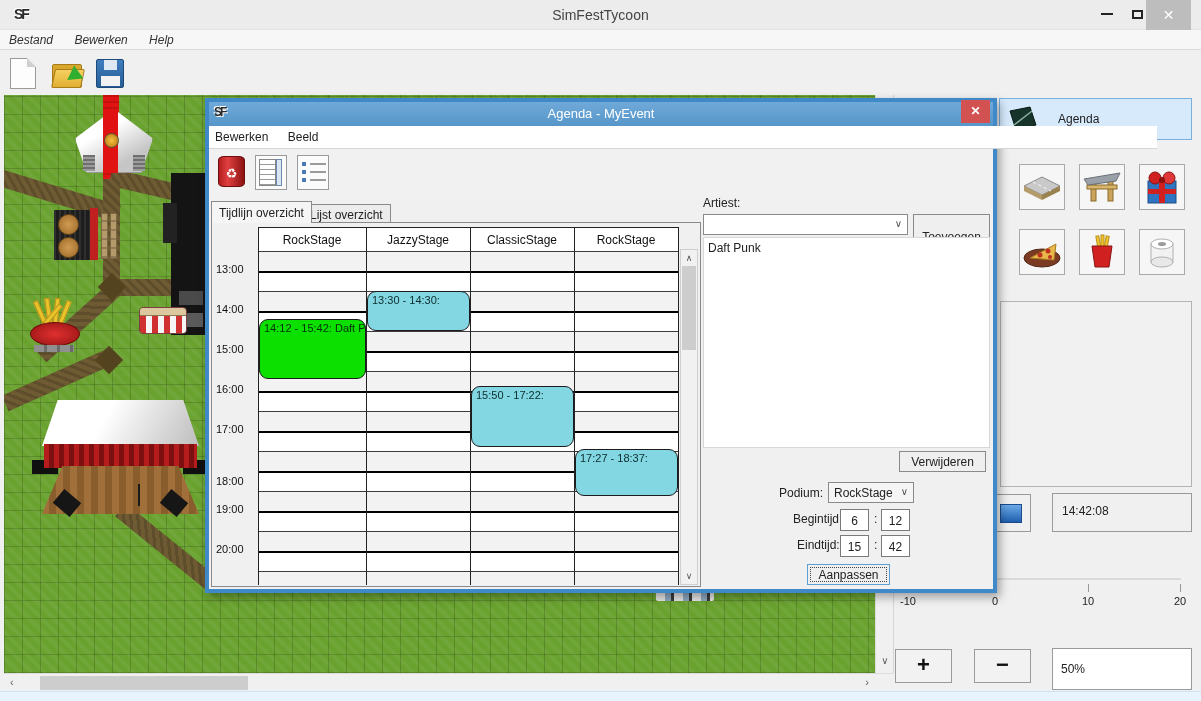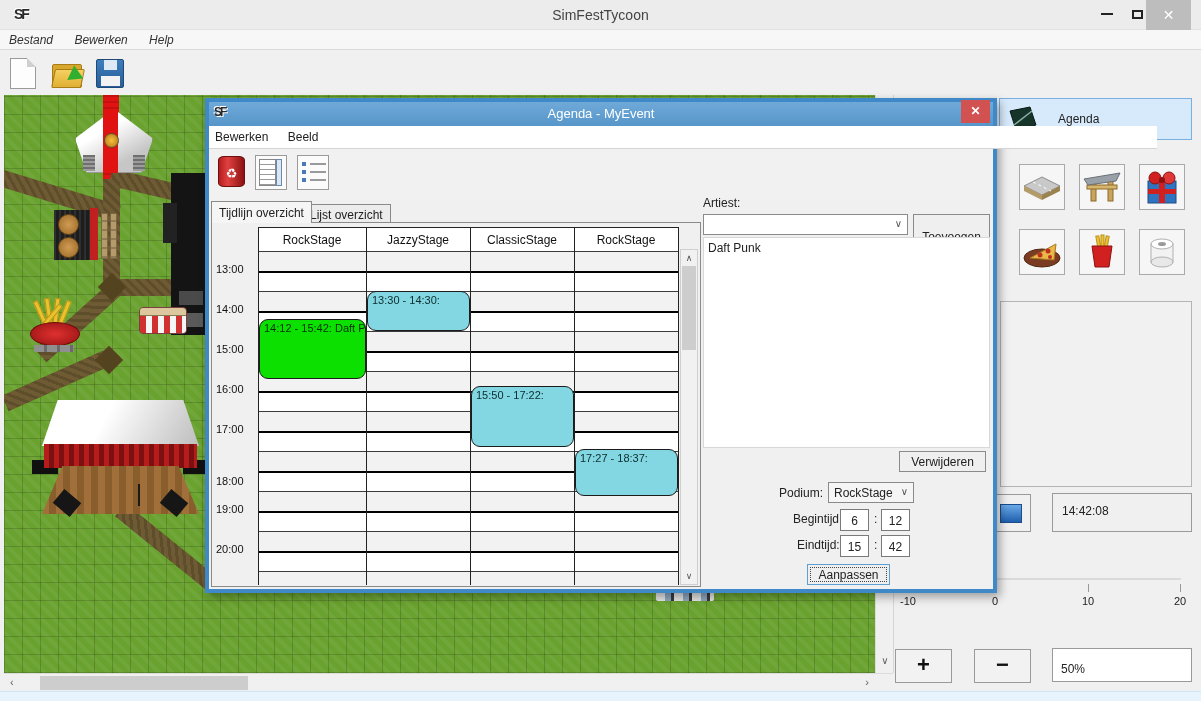--- a/index.html
+++ b/index.html
@@ -90,21 +90,21 @@
   .agenda-btn .txt { margin-left:18px; color:#222; }
   .item-btn { position:absolute; width:46px; height:46px; background:#f6f6f6; border:1px solid #a9a9a9; display:flex; align-items:center; justify-content:center; }
   .groupbox { position:absolute; left:106px; top:206px; width:192px; height:186px; border:1px solid #b4b4b4; background:#f1f1f1; }
   .pause-btn { position:absolute; left:97px; top:399px; width:40px; height:38px; background:#f0f0f0; border:1px solid #9a9a9a; display:flex; align-items:center; justify-content:center; }
   .pause-btn .blue { width:22px; height:19px; background:linear-gradient(#6aa9e8,#1f5fae); border:1px solid #1a4c8c; }
   .time-box { position:absolute; left:158px; top:398px; width:140px; height:39px; border:1px solid #9a9a9a; padding:10px 0 0 9px; color:#222; }
   .slider-track { position:absolute; left:5px; top:483px; width:282px; height:2px; background:#dadada; }
   .tick { position:absolute; top:489px; width:1px; height:8px; background:#999; }
   .tick-label { position:absolute; top:500px; width:30px; text-align:center; font-size:11px; color:#222; }
   .zoom-btn { position:absolute; top:554px; width:57px; height:34px; background:#f2f2f2; border:1px solid #9a9a9a; font-size:22px; font-weight:bold; text-align:center; line-height:30px; color:#111; }
-  .zoom-box { position:absolute; left:158px; top:553px; width:140px; height:34px; background:#fff; border:1px solid #9a9a9a; padding:13px 6px 0 8px; color:#222; }
+  .zoom-box { position:absolute; left:158px; top:553px; width:140px; height:42px; background:#fff; border:1px solid #9a9a9a; padding:13px 6px 0 8px; color:#222; }
 
   
   .dialog { left:205px; top:98px; width:792px; height:495px; background:#f0f0f0; border:4px solid #4089c8; box-shadow:3px 4px 9px rgba(0,0,0,0.35); z-index:10; }
   .d-titlebar { position:absolute; left:0; top:0; width:784px; height:24px; background:linear-gradient(#6fa9d8,#5796ca); }
   .d-logo { position:absolute; left:5px; top:3px; font-weight:bold; font-size:12px; color:#2a2a2a; text-shadow:1px 1px 0 #fff,-1px -1px 0 #fff; letter-spacing:-2px; }
   .d-title { position:absolute; left:0; top:4px; width:784px; text-align:center; color:#fff; font-size:13px; }
   .d-close { position:absolute; right:3px; top:-2px; width:29px; height:23px; background:#d25252; color:#fff; text-align:center; line-height:23px; font-size:12px; font-weight:bold; }
   .d-menubar { position:absolute; left:0; top:24px; width:948px; height:23px; background:#fff; border-bottom:1px solid #d5d5d5; }
   .d-menubar span { display:inline-block; padding:4px 10px 0 6px; color:#222; }
   .d-toolbar { position:absolute; left:0; top:47px; width:784px; height:50px; background:#f1f1f1; }

